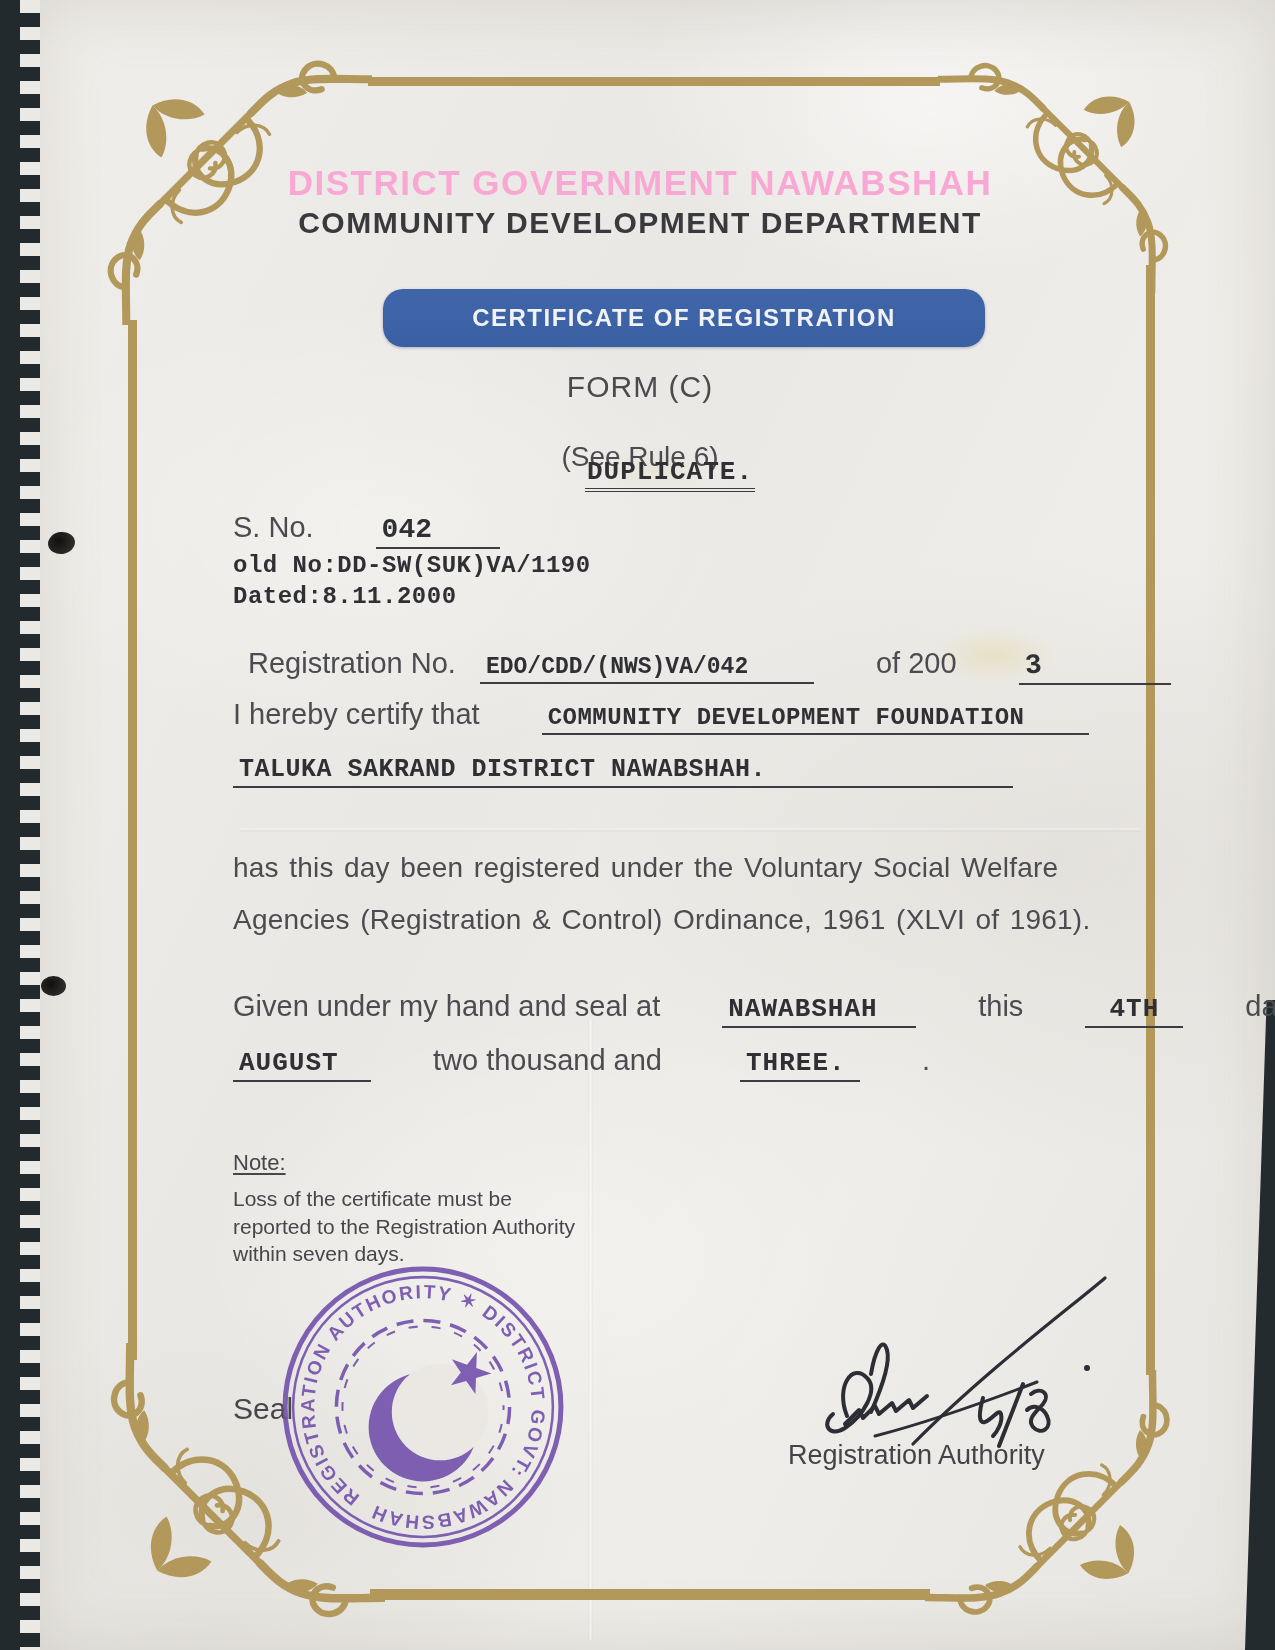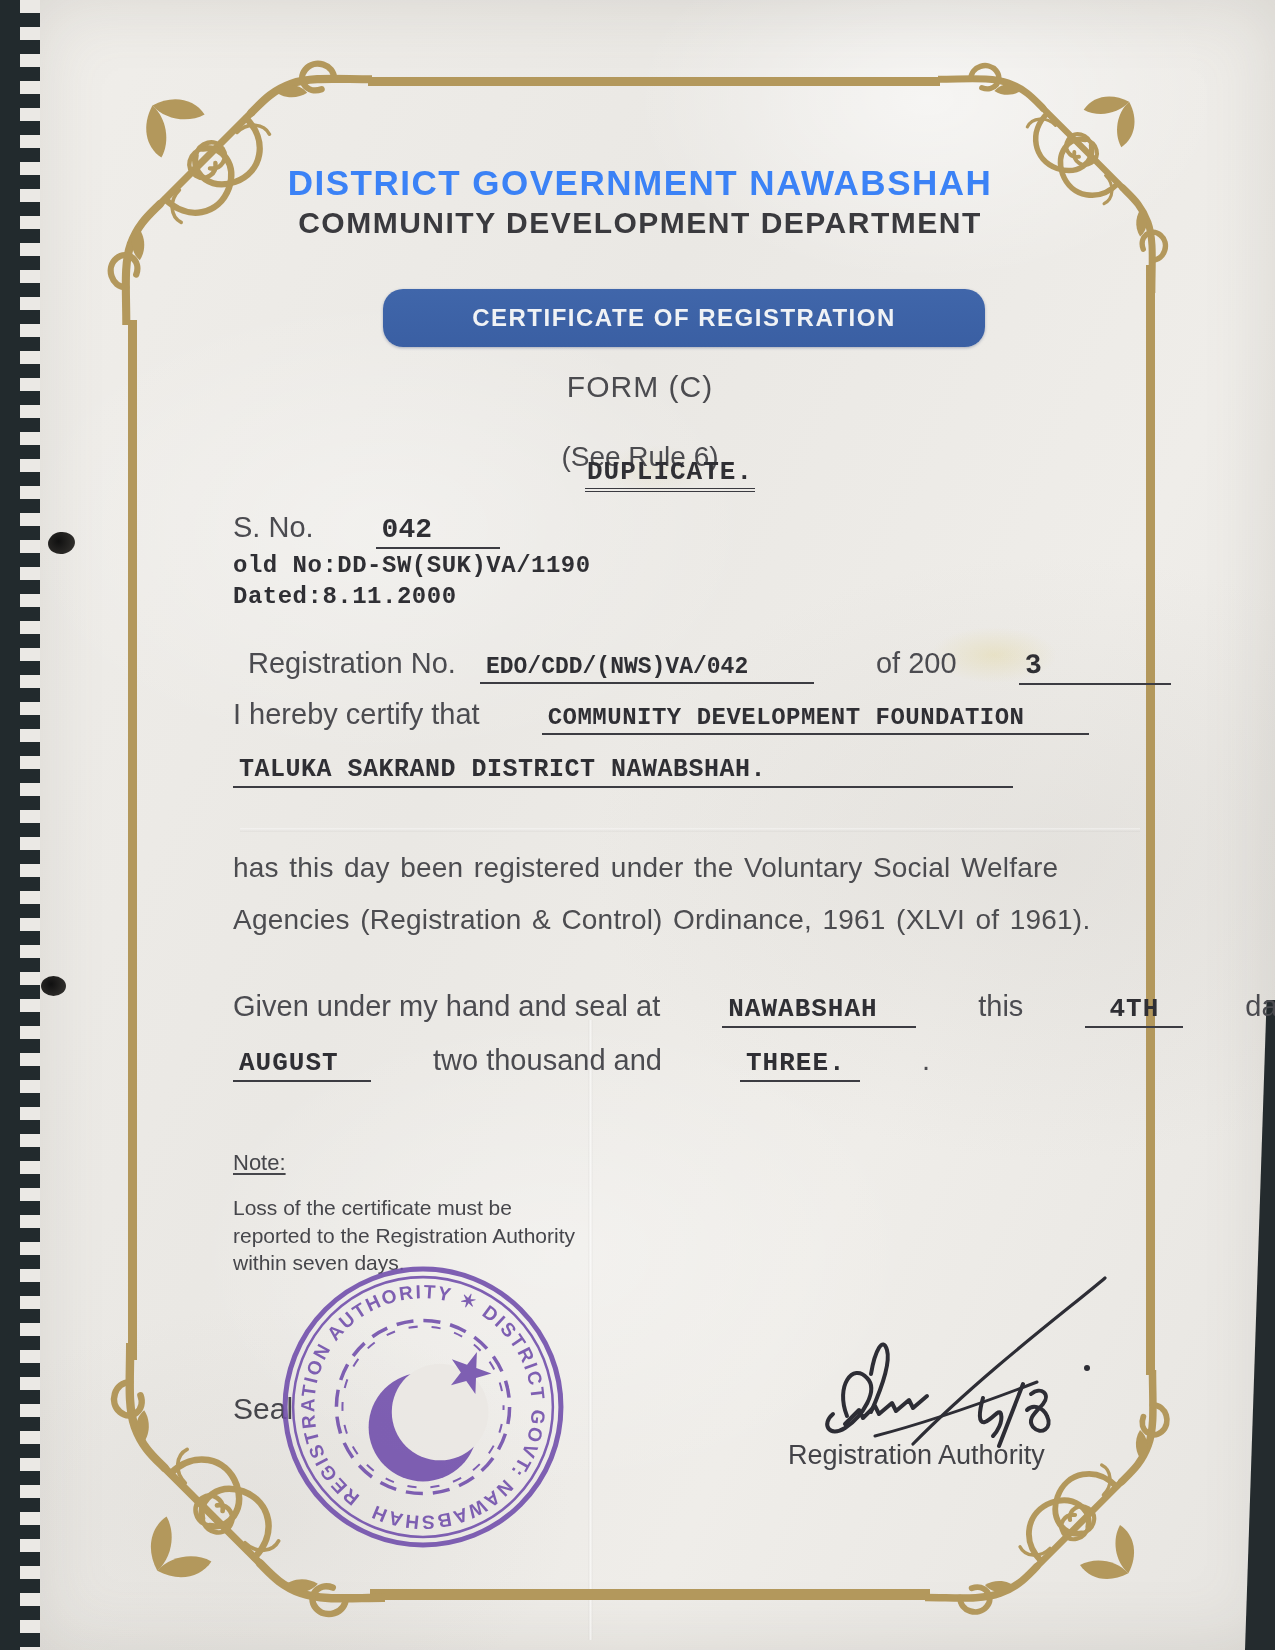--- a/index.html
+++ b/index.html
@@ -42,21 +42,21 @@
   .gl-right  { left:1146px; top:265px; width:9px;  height:1110px; }
   .gl-bottom { left:370px; top:1589px; width:560px; height:11px; }
   .gl-left   { left:128px; top:320px; width:9px;   height:1040px; }
   .corner { position:absolute; }
   .c-tl { left:102px; top:55px;   width:270px; height:270px; }
   .c-tr { left:938px; top:58px;   width:235px; height:235px; transform:scaleX(-1); }
   .c-bl { left:105px; top:1343px; width:280px; height:280px; transform:scaleY(-1); }
   .c-br { left:925px; top:1370px; width:250px; height:250px; transform:scale(-1,-1); }
   
   .center { position:absolute; left:140px; width:1000px; text-align:center; }
-  .h1 { top:163px; font-size:35px; font-weight:bold; letter-spacing:1.5px; color:#3b82f6; }
+  .h1 { top:163px; font-size:35px; font-weight:bold; letter-spacing:1.5px; color:#f9a8d4; }
   .h2 { top:206px; font-size:30px; font-weight:bold; letter-spacing:1.5px; color:#3a3a3e; }
   .banner { position:absolute; left:383px; top:289px; width:602px; height:58px;
     background:linear-gradient(180deg,#4066aa,#3a5fa3); box-shadow:0 1px 3px rgba(40,60,110,.35);border-radius:20px; }
   .banner span { display:block; line-height:58px; text-align:center; font-size:24px;
     font-weight:bold; letter-spacing:1.5px; color:#f0f2f5; }
   .form-label { top:370px; font-size:30px; color:#4b4b4f; letter-spacing:1px; }
   .rule-label { top:441px; font-size:28px; color:#4b4b4f; }
   .typed { font-family:"Liberation Mono", monospace; font-weight:bold; color:#2f2f34; }
   .duplicate { position:absolute; left:585px; top:457px; font-size:26px; letter-spacing:1px;
     border-bottom:4px double #3a3a40; padding:0 2px 1px 2px; }
@@ -81,21 +81,21 @@
   .r-given1 { left:233px; top:990px; }
   .r-given1 .lbl, .r-given2 .lbl { font-size:29px; }
   .typed-lg { font-size:26px; letter-spacing:1px; }
   .fill-place { min-width:182px; }
   .fill-day { min-width:86px; text-align:center; }
   .r-given2 { left:233px; top:1044px; }
   .fill-month { min-width:126px; }
   .fill-yearword { min-width:108px;margin-left:16px; }
   .note { position:absolute; left:233px; top:1150px; color:#46464b; }
   .note-title { font-size:22px; text-decoration:underline; text-underline-offset:3px;
-    text-decoration-thickness:2px; margin-bottom:18px; }
+    text-decoration-thickness:2px; margin-bottom:9px; }
   .note-line { font-size:21px; line-height:27.5px; }
   .seal-lbl { position:absolute; left:233px; top:1392px; font-size:30px; color:#46464b; }
   .stamp { position:absolute; left:276px; top:1260px; width:294px; height:294px; opacity:.88; }
   .signature { position:absolute; left:775px; top:1266px; width:335px; height:205px; }
   .authority-lbl { position:absolute; left:788px; top:1440px; font-size:27px; color:#434348; }
 </style>
 </head>
 <body>
 
 <div class="page">

